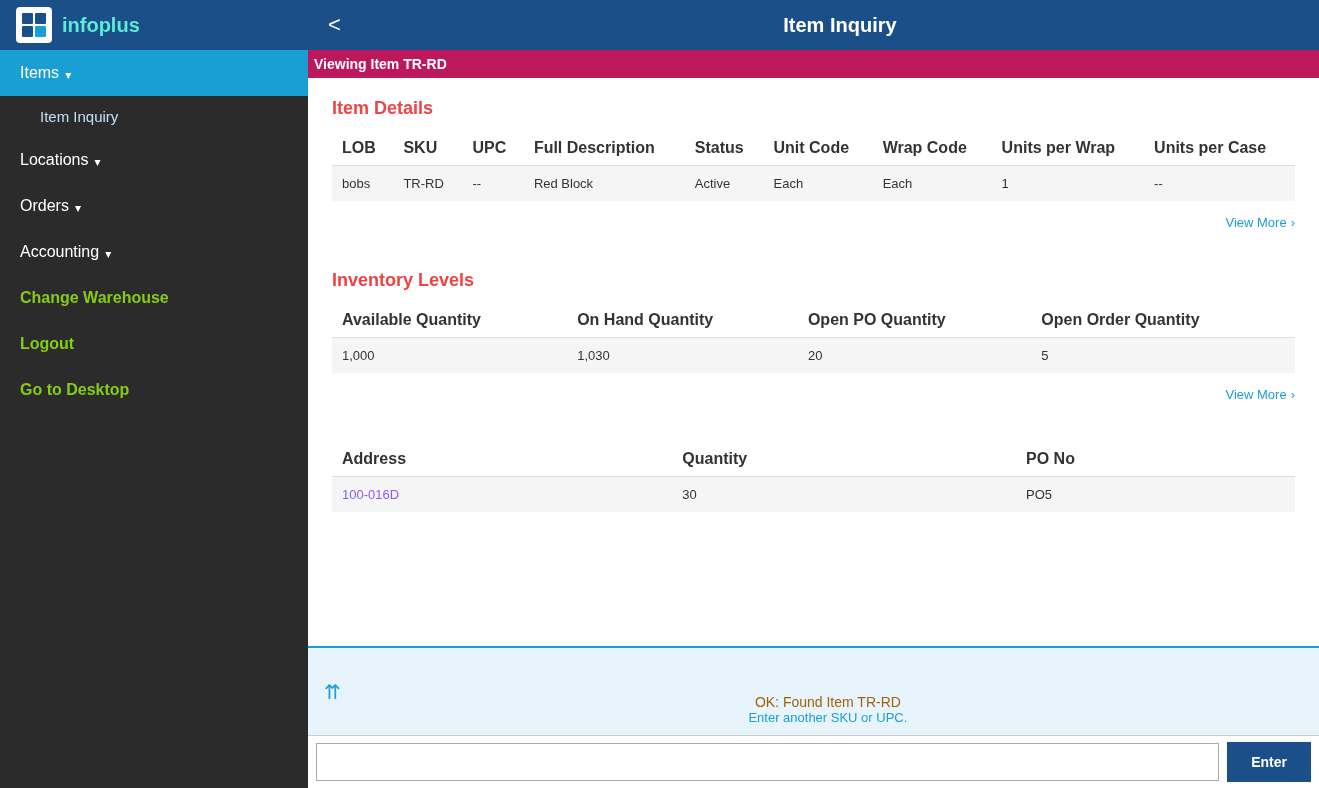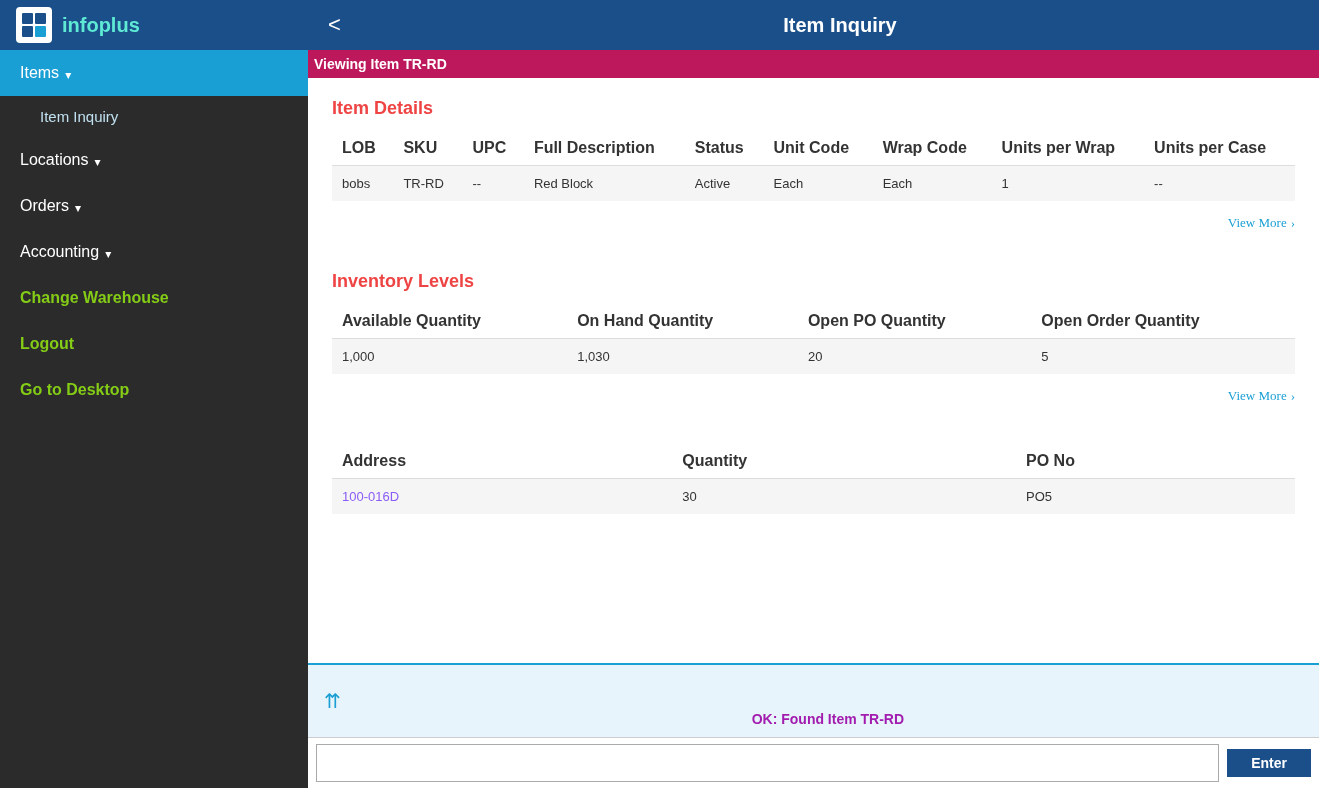--- a/index.html
+++ b/index.html
@@ -79,49 +79,49 @@
     }
     td {
       padding: 10px 10px; font-size: 13px; color: #333;
     }
     tr:nth-child(odd) td { background: #f5f5f5; }
     tr:nth-child(even) td { background: white; }
 
     .view-more {
       text-align: right; padding: 6px 0 16px; color: #1a9fd4; font-size: 13px; cursor: pointer;
     }
-    .view-more span { display: inline-flex; align-items: center; gap: 4px; font-family: Liberation Serif, serif; }
+    .view-more span { display: inline-flex; align-items: center; gap: 4px; }
 
     .link-cell { color: #8b5cf6; cursor: pointer; }
 
     
     #bottom-bar {
       background: #e8f4fb; border-top: 2px solid #1a9fd4; padding: 10px 16px; flex-shrink: 0;
       display: flex; align-items: center; gap: 12px;
     }
     #bottom-bar .up-arrows {
       color: #1a9fd4; font-size: 20px; cursor: pointer;
     }
     #bottom-bar .messages {
       flex: 1; text-align: center;
     }
-    #bottom-bar .msg-ok { color: #a21caf; font-size: 14px; font-weight: bold; margin-top: 36px; }
+    #bottom-bar .msg-ok { color: #a16207; font-size: 14px; font-weight: normal; margin-top: 36px; }
     #bottom-bar .msg-sub { color: #1a9fd4; font-size: 13px; }
 
     
     #input-row {
       display: flex; align-items: center; background: white; border-top: 1px solid #ccc;
       padding: 6px 8px; flex-shrink: 0;
     }
     #input-row input {
       flex: 1; border: 1px solid #aaa; padding: 8px 10px; font-size: 14px; outline: none;
       height: 38px;
     }
     #input-row .enter-btn {
-      background: #1a4f8a; color: white; border: none; padding: 2px 24px; height: 28px;
+      background: #1a4f8a; color: white; border: none; padding: 2px 24px; height: 40px;
       font-size: 14px; font-weight: bold; cursor: pointer; margin-left: 8px;
     }
 
     .section-gap { margin-top: 24px; }
   </style>
 </head>
 <body>
 
 <div id="topbar">
   <div class="logo-area">
@@ -263,20 +263,21 @@
           </tbody>
         </table>
       </div>
 
     </div>
 
     <div id="bottom-bar">
       <span class="up-arrows">⇈</span>
       <div class="messages">
         <div class="msg-ok">OK: Found Item TR-RD</div>
+        <div class="msg-sub">Enter another SKU or UPC.</div>
       </div>
     </div>
 
     <div id="input-row">
       <input type="text" placeholder="" style="">
       <button class="enter-btn">Enter</button>
     </div>
 
   </div>
 </div>

